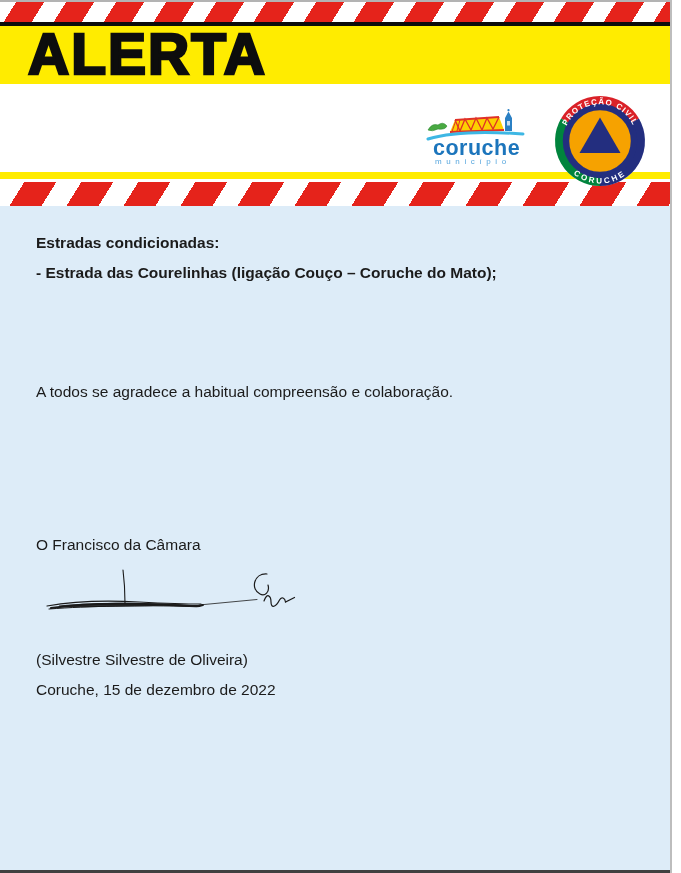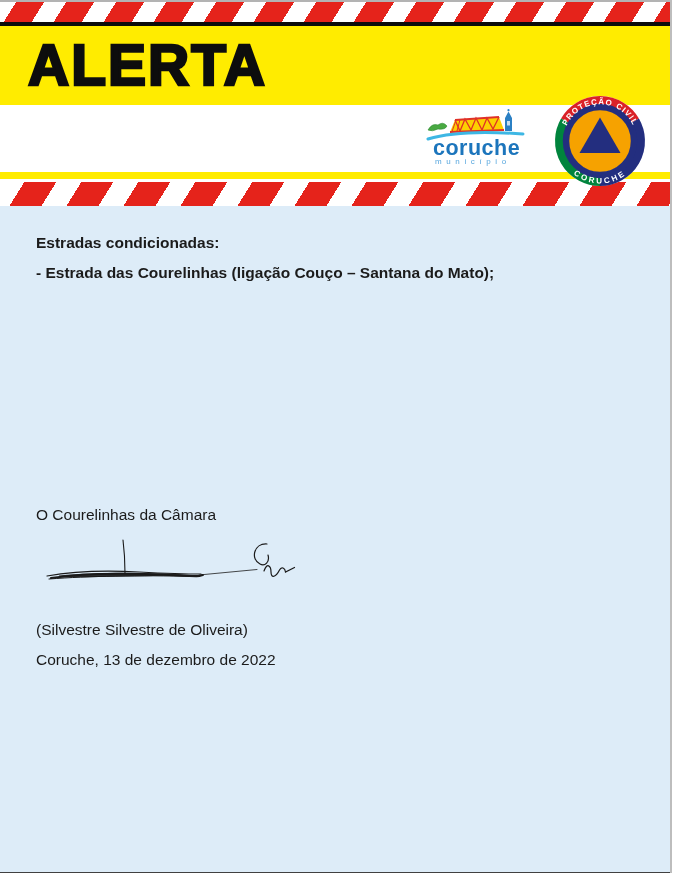--- a/index.html
+++ b/index.html
@@ -11,31 +11,31 @@
 
   
   .stripes{position:absolute;left:0;width:670px;background:#ffffff;overflow:hidden;}
   .stripes-inner{position:absolute;top:0;bottom:0;left:-40px;right:-40px;transform:skewX(-32deg);}
   .stripes-1{top:2px;height:19.5px;}
   .stripes-1 .stripes-inner{background:repeating-linear-gradient(90deg,#e5231b 0 28px,transparent 28px 50px);}
   .stripes-2{top:182px;height:23.5px;}
   .stripes-2 .stripes-inner{background:repeating-linear-gradient(90deg,#e5231b 0 32px,transparent 32px 57px);}
 
   .blackline{position:absolute;left:0;top:21.5px;width:670px;height:4px;background:#0c0c0c;}
-  .band-yellow{position:absolute;left:0;top:25.5px;width:670px;height:79px;background:#ffec00;
+  .band-yellow{position:absolute;left:0;top:25.5px;width:670px;height:58px;background:#ffec00;
                display:flex;align-items:center;}
   .alerta{margin-left:28px;font-size:57px;font-weight:700;color:#0d0d0d;letter-spacing:2px;
           -webkit-text-stroke:2.6px #0d0d0d;line-height:1;}
   .band-white{position:absolute;left:0;top:105px;width:670px;height:67px;background:#ffffff;}
   .band-yellowstrip{position:absolute;left:0;top:172px;width:670px;height:7px;background:#ffec00;}
 
   
   .content{position:absolute;left:0;top:205.5px;width:670px;height:667.5px;background:#ddecf8;
            box-sizing:border-box;padding:22px 27px 0 36px;color:#1b1b1b;font-size:15.5px;
-           border-bottom:1px solid #404040;}
+           border-bottom:3px solid #404040;}
   .bline{height:30px;line-height:30px;white-space:nowrap;}
   .bold{font-weight:700;}
   .justify-line{height:30px;line-height:30px;text-align:justify;text-align-last:justify;}
   .sp-a{height:17px;} .sp-b{height:72px;} .sp-c{height:123px;}
   .sigblock{height:85px;position:relative;}
   .sigblock svg{position:absolute;left:3px;top:2px;}
 
   
   .coruche-logo{position:absolute;left:426px;top:108px;}
   .pc-badge{position:absolute;left:554px;top:95px;}
@@ -103,39 +103,40 @@
       <text font-size="8" font-weight="bold" fill="#ffffff" letter-spacing="1.1">
         <textPath href="#tp-top" startOffset="50%" text-anchor="middle">PROTEÇÃO CIVIL</textPath>
       </text>
       <text font-size="8" font-weight="bold" fill="#ffffff" letter-spacing="2.4">
         <textPath href="#tp-bottom" startOffset="50%" text-anchor="middle">CORUCHE</textPath>
       </text>
     </svg>
 
     <div class="content">
       <div class="bline bold">Estradas condicionadas:</div>
-      <div class="bline bold">- Estrada das Courelinhas (ligação Couço – Santana do Mato);</div>
+      <div class="bline bold">- Estrada das Courelinhas (ligação Couço – Coruche do Mato);</div>
       <div class="sp-a"></div>
       <div class="sp-b"></div>
+      <div class="bline">A todos se agradece a habitual compreensão e colaboração.</div>
       <div class="sp-c"></div>
-      <div class="bline">O Courelinhas da Câmara</div>
+      <div class="bline">O Francisco da Câmara</div>
 
       <div class="sigblock">
         <svg width="270" height="70" viewBox="0 0 270 70">
           <g stroke="#1a1a1a" fill="none" stroke-linecap="round">
             <path d="M8 44 C 30 40, 60 38, 100 40 S 150 42, 162 42" stroke-width="1.2"></path>
             <path d="M12 46 C 45 41, 90 41, 130 43 S 158 44, 164 43" stroke-width="2"></path>
             <path d="M10 47 C 50 44, 100 43, 155 44.5" stroke-width="1"></path>
             <path d="M20 43.5 C 60 39.5, 110 40.5, 150 42.5 C 110 44.5, 55 45.5, 20 45.2 Z" fill="#1a1a1a" stroke="none" opacity="0.9"></path>
             <path d="M84 8 C 85 16, 86 28, 86 41" stroke-width="1.1"></path>
             <path d="M160 43 L 218 37.5" stroke-width="0.8"></path>
             <path d="M228 12 C 215 11, 211 27, 221 32 C 226 34.5, 231 30, 229 23" stroke-width="1.2"></path>
             <path d="M225 39 c 3 -9, 7 -5, 7 1 c 0 7, 5 5, 8.5 -2 c 2 -4, 5.5 -2, 6 2 l 9 -4.5" stroke-width="1.2"></path>
           </g>
         </svg>
       </div>
 
       <div class="bline">(Silvestre Silvestre de Oliveira)</div>
-      <div class="bline">Coruche, 13 de dezembro de 2022</div>
+      <div class="bline">Coruche, 15 de dezembro de 2022</div>
     </div>
 
   </div>
 </div>
 
 </body></html>

